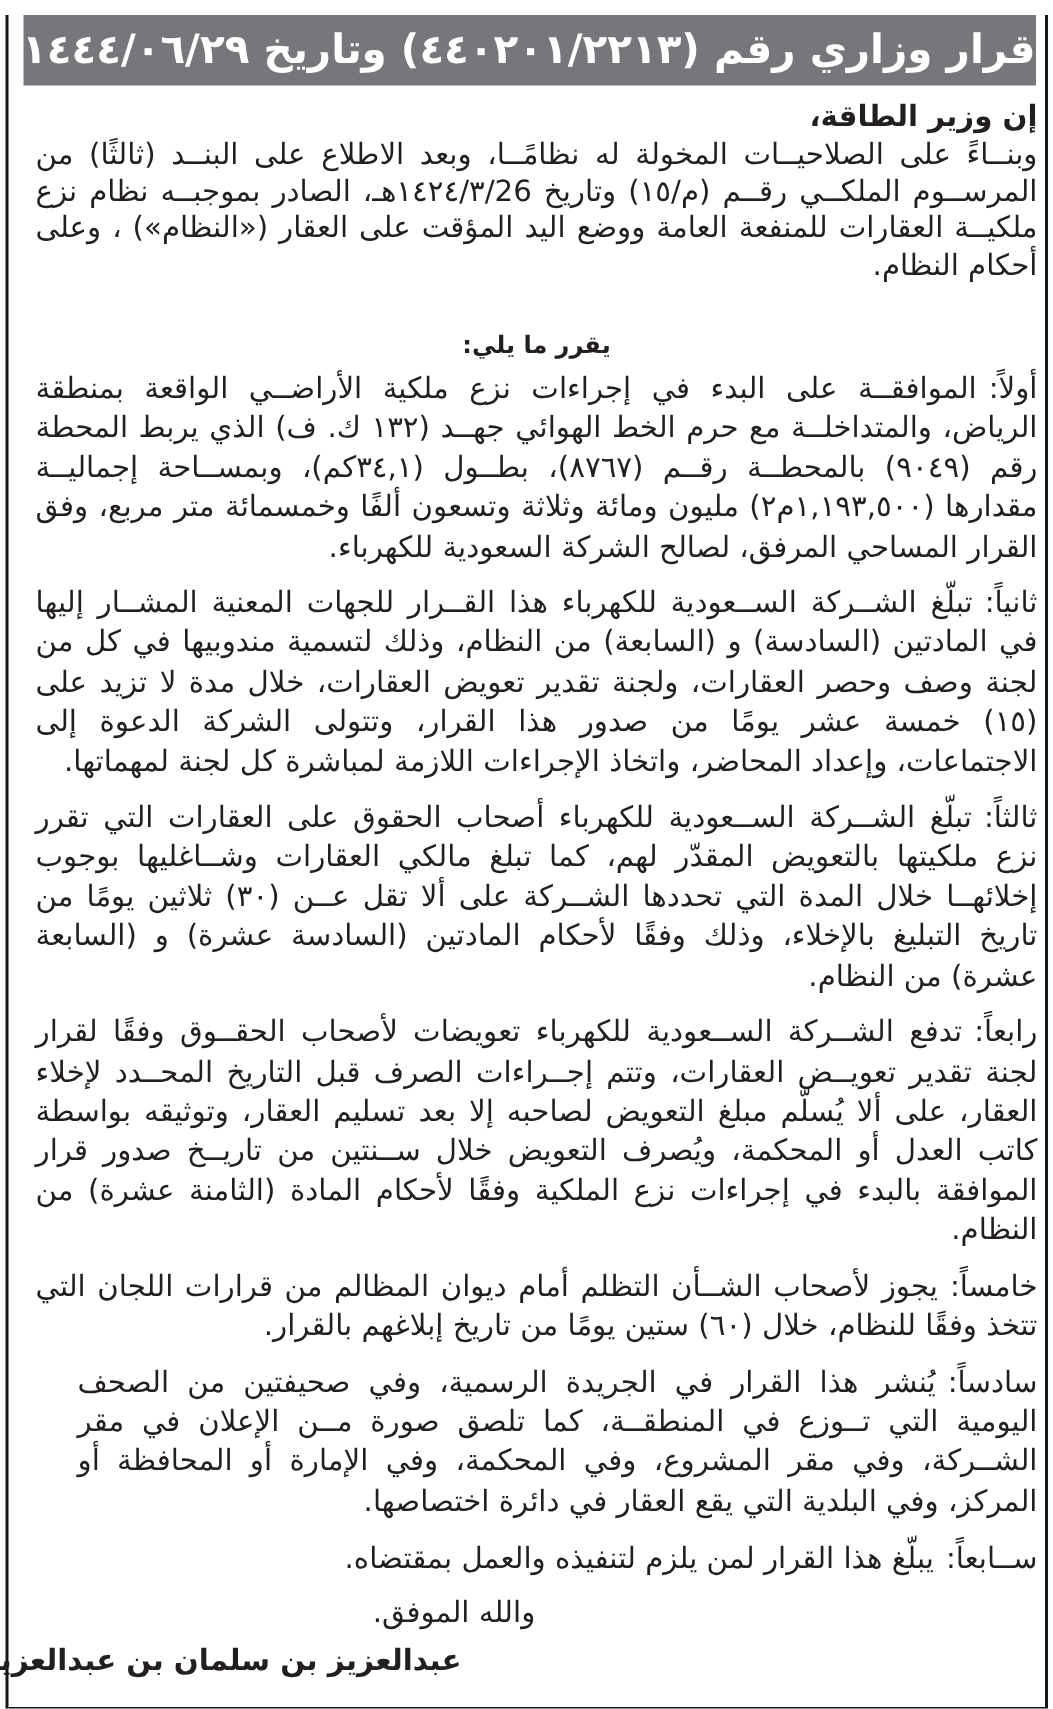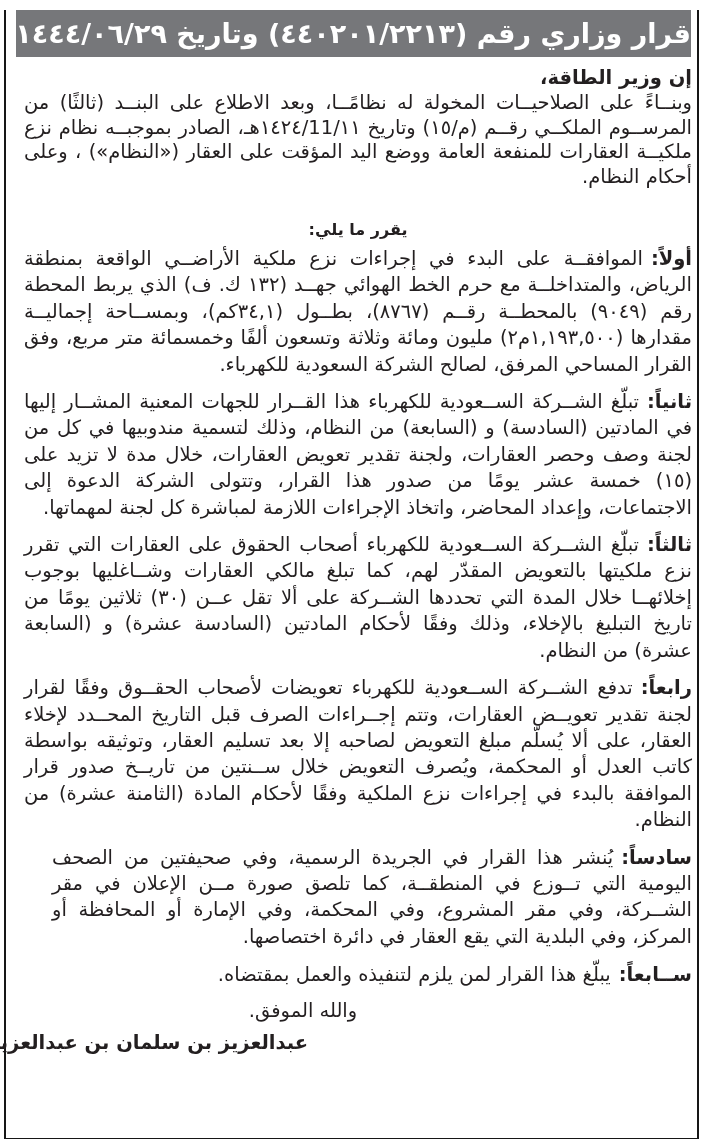--- a/index.html
+++ b/index.html
@@ -52,21 +52,21 @@
     font-size:16px;
     line-height:27px;
     margin:3px 0 3px 0;
   }
   .clause{
     text-align:justify;
     line-height:26.4px;
     margin-bottom:11px;
   }
   .clause-label{
-    font-weight:bold;
+    font-weight:normal;
     margin-left:8px;
     white-space:nowrap;
   }
   .c1,.c2,.c3,.c4{min-height:132px;}
   .c5{min-height:53px;}
   .c6{min-height:106px;margin-left:28px;}
   .c7{min-height:26px;}
   .closing{
     text-align:center;
     position:relative;
@@ -89,32 +89,33 @@
 <div class="frame">
 
   <div class="band">
     <span>قرار وزاري رقم (٤٤٠٢٠١/٢٢١٣) وتاريخ ١٤٤٤/٠٦/٢٩هـ</span>
   </div>
 
   <div class="content">
 
     <div class="salutation">إن وزير الطاقة،</div>
 
-    <div class="preamble">وبنــاءً على الصلاحيــات المخولة له نظامًــا، وبعد الاطلاع على البنــد (ثالثًا) من المرســوم الملكــي رقــم (م/١٥) وتاريخ ١٤٢٤/11/١١هـ، الصادر بموجبــه نظام نزع ملكيــة العقارات للمنفعة العامة ووضع اليد المؤقت على العقار («النظام») ، وعلى أحكام النظام.</div>
+    <div class="preamble">وبنــاءً على الصلاحيــات المخولة له نظامًــا، وبعد الاطلاع على البنــد (ثالثًا) من المرســوم الملكــي رقــم (م/١٥) وتاريخ ١٤٢٤/٣/26هـ، الصادر بموجبــه نظام نزع ملكيــة العقارات للمنفعة العامة ووضع اليد المؤقت على العقار («النظام») ، وعلى أحكام النظام.</div>
 
     <div class="decree-heading">يقرر ما يلي:</div>
 
     <div class="clause c1"><span class="clause-label">أولاً:</span><span>الموافقــة على البدء في إجراءات نزع ملكية الأراضــي الواقعة بمنطقة الرياض، والمتداخلــة مع حرم الخط الهوائي جهــد (١٣٢ ك. ف) الذي يربط المحطة رقم (٩٠٤٩) بالمحطــة رقــم (٨٧٦٧)، بطــول (٣٤,١كم)، وبمســاحة إجماليــة مقدارها (١,١٩٣,٥٠٠م٢) مليون ومائة وثلاثة وتسعون ألفًا وخمسمائة متر مربع، وفق القرار المساحي المرفق، لصالح الشركة السعودية للكهرباء.</span></div>
 
     <div class="clause c2"><span class="clause-label">ثانياً:</span><span>تبلّغ الشــركة الســعودية للكهرباء هذا القــرار للجهات المعنية المشــار إليها في المادتين (السادسة) و (السابعة) من النظام، وذلك لتسمية مندوبيها في كل من لجنة وصف وحصر العقارات، ولجنة تقدير تعويض العقارات، خلال مدة لا تزيد على (١٥) خمسة عشر يومًا من صدور هذا القرار، وتتولى الشركة الدعوة إلى الاجتماعات، وإعداد المحاضر، واتخاذ الإجراءات اللازمة لمباشرة كل لجنة لمهماتها.</span></div>
 
     <div class="clause c3"><span class="clause-label">ثالثاً:</span><span>تبلّغ الشــركة الســعودية للكهرباء أصحاب الحقوق على العقارات التي تقرر نزع ملكيتها بالتعويض المقدّر لهم، كما تبلغ مالكي العقارات وشــاغليها بوجوب إخلائهــا خلال المدة التي تحددها الشــركة على ألا تقل عــن (٣٠) ثلاثين يومًا من تاريخ التبليغ بالإخلاء، وذلك وفقًا لأحكام المادتين (السادسة عشرة) و (السابعة عشرة) من النظام.</span></div>
 
     <div class="clause c4"><span class="clause-label">رابعاً:</span><span>تدفع الشــركة الســعودية للكهرباء تعويضات لأصحاب الحقــوق وفقًا لقرار لجنة تقدير تعويــض العقارات، وتتم إجــراءات الصرف قبل التاريخ المحــدد لإخلاء العقار، على ألا يُسلّم مبلغ التعويض لصاحبه إلا بعد تسليم العقار، وتوثيقه بواسطة كاتب العدل أو المحكمة، ويُصرف التعويض خلال ســنتين من تاريــخ صدور قرار الموافقة بالبدء في إجراءات نزع الملكية وفقًا لأحكام المادة (الثامنة عشرة) من النظام.</span></div>
 
+    <div class="clause c5"><span class="clause-label">خامساً:</span><span>يجوز لأصحاب الشــأن التظلم أمام ديوان المظالم من قرارات اللجان التي تتخذ وفقًا للنظام، خلال (٦٠) ستين يومًا من تاريخ إبلاغهم بالقرار.</span></div>
 
     <div class="clause c6"><span class="clause-label">سادساً:</span><span>يُنشر هذا القرار في الجريدة الرسمية، وفي صحيفتين من الصحف اليومية التي تــوزع في المنطقــة، كما تلصق صورة مــن الإعلان في مقر الشــركة، وفي مقر المشروع، وفي المحكمة، وفي الإمارة أو المحافظة أو المركز، وفي البلدية التي يقع العقار في دائرة اختصاصها.</span></div>
 
     <div class="clause c7"><span class="clause-label">ســابعاً:</span><span>يبلّغ هذا القرار لمن يلزم لتنفيذه والعمل بمقتضاه.</span></div>
 
     <div class="closing">والله الموفق.</div>
 
     <div class="signature">
       <div>عبدالعزيز بن سلمان بن عبدالعزيز</div>
     </div>

